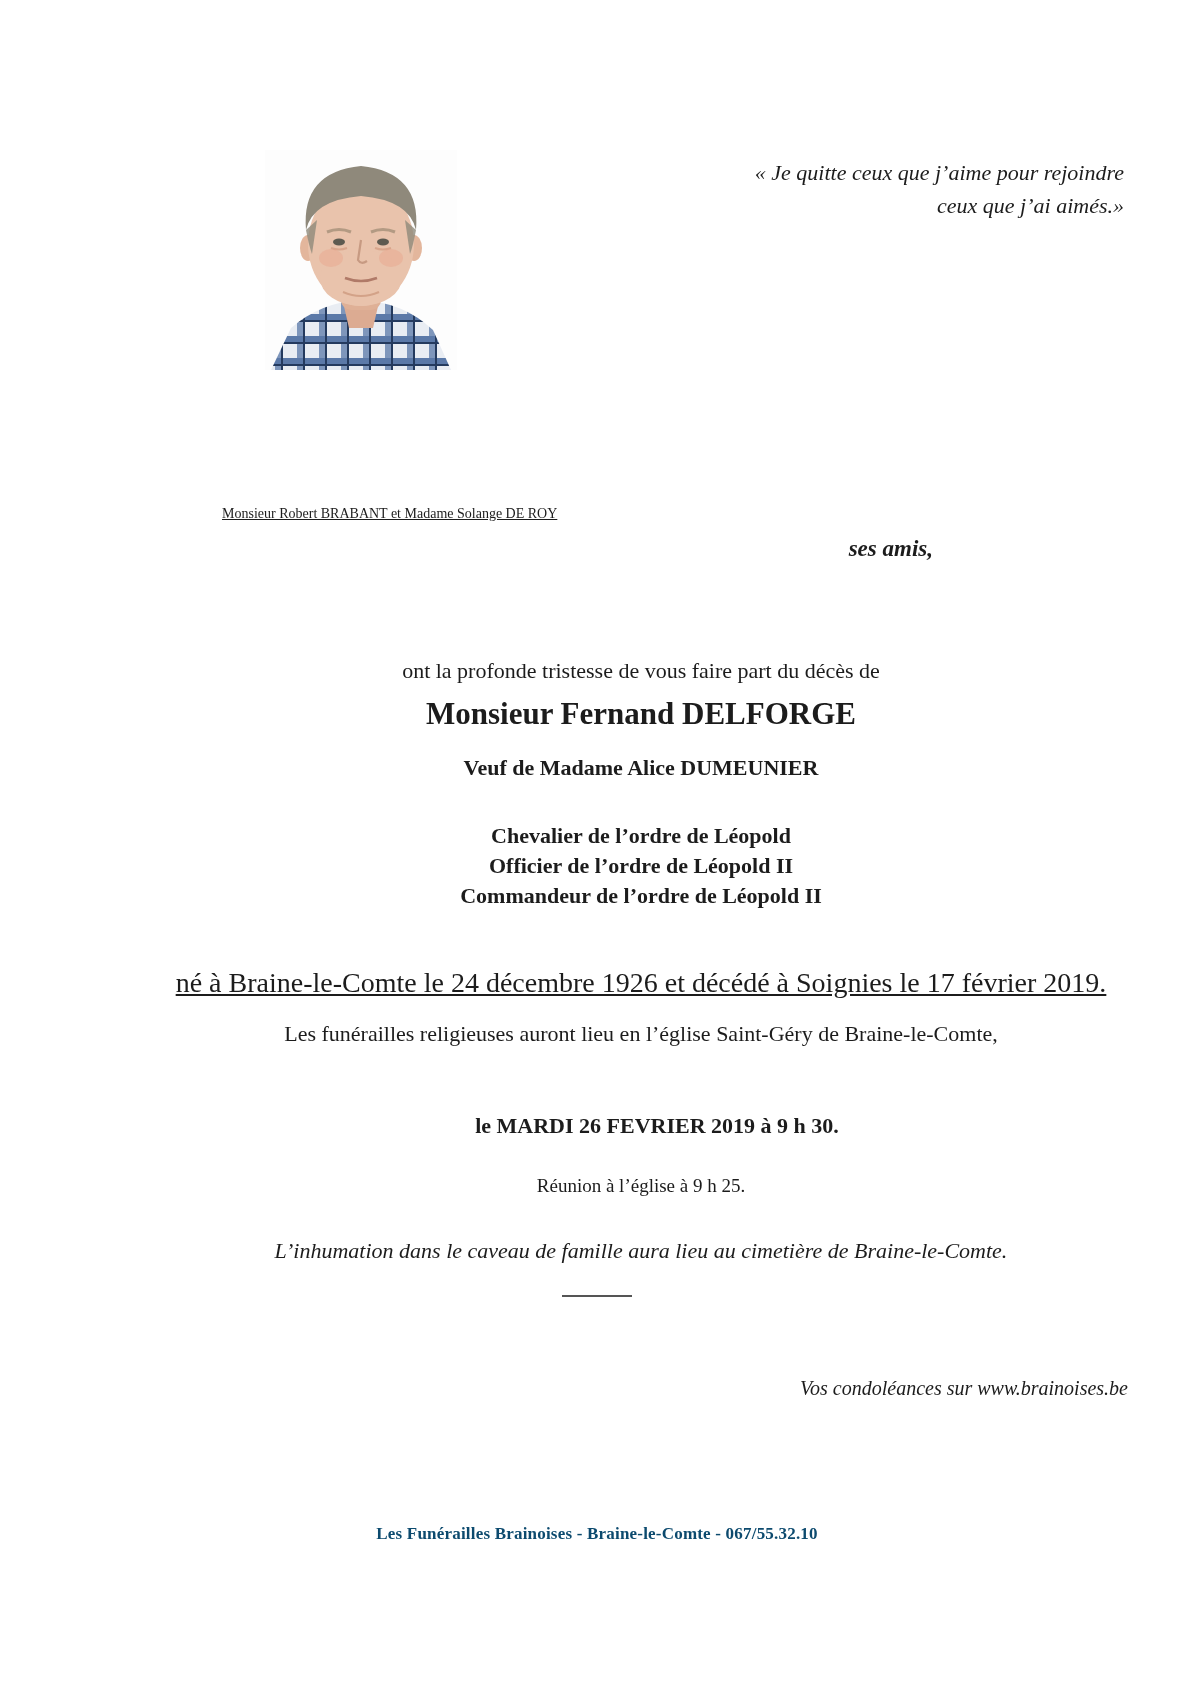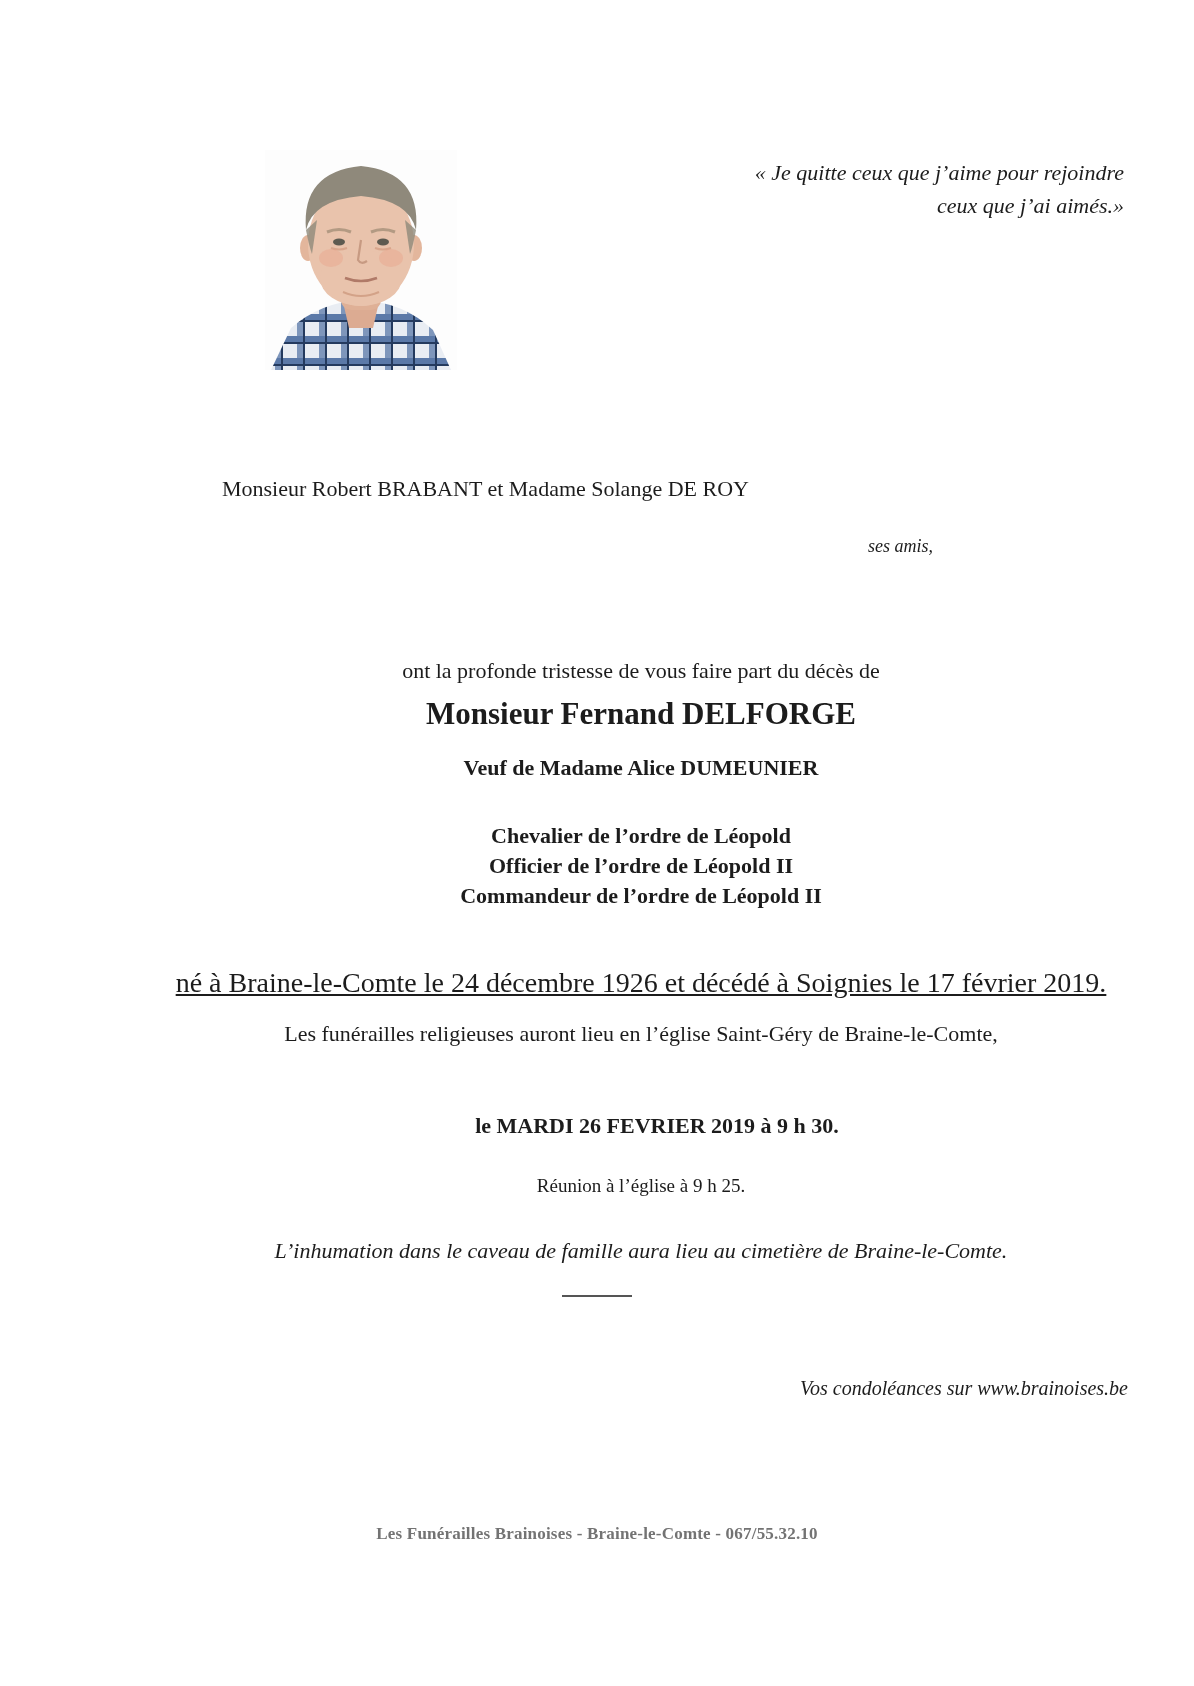--- a/index.html
+++ b/index.html
@@ -18,26 +18,27 @@
     white-space:nowrap;
     margin-left:44px;
   }
   .quote {
     position:absolute; top:156px; right:70px;
     text-align:right;
     font-style:italic;
     font-size:22px; line-height:33px;
   }
   .announcers {
-    position:absolute; left:222px; top:476px;
-    font-size:22px;
+    position:absolute; left:222px; top:506px;
+    font-size:14px;
+    text-decoration:underline;
   }
   .role {
     position:absolute; right:261px; top:536px;
-    font-style:italic; font-size:18px;
+    font-style:italic; font-size:23px;font-weight:bold;
   }
   .intro      { top:658px;  font-size:22px; }
   .deceased   { top:696px;  font-size:31px; font-weight:bold; }
   .widower    { top:755px;  font-size:22px; font-weight:bold; }
   .honors     { top:821px;  font-size:22px; font-weight:bold; line-height:30px; }
   .life       { top:967px;  font-size:28px;text-decoration:underline; }
   .funeral    { top:1021px; font-size:22px; }
   .datetime   { top:1113px; font-size:22px; font-weight:bold;padding-left:16px; }
   .meeting    { top:1175px; font-size:19px; }
   .burial     { top:1238px; font-size:22px; font-style:italic; }
@@ -48,21 +49,21 @@
     transform:translateX(-50%);
   }
   .condolences {
     position:absolute; top:1377px; right:66px;
     font-style:italic; font-size:20px;
   }
   .footer {
     position:absolute; top:1524px; left:0; width:100%;
     text-align:center;
     font-size:17px; font-weight:bold;
-    color:#737373;
+    color:#0c4a6e;
     letter-spacing:0.2px;
   }
   .photo {
     position:absolute; left:265px; top:150px;
     width:192px; height:220px;
     margin:0; padding:0;
   }
   .photo svg { display:block; width:100%; height:100%; }
 </style>
 </head>

